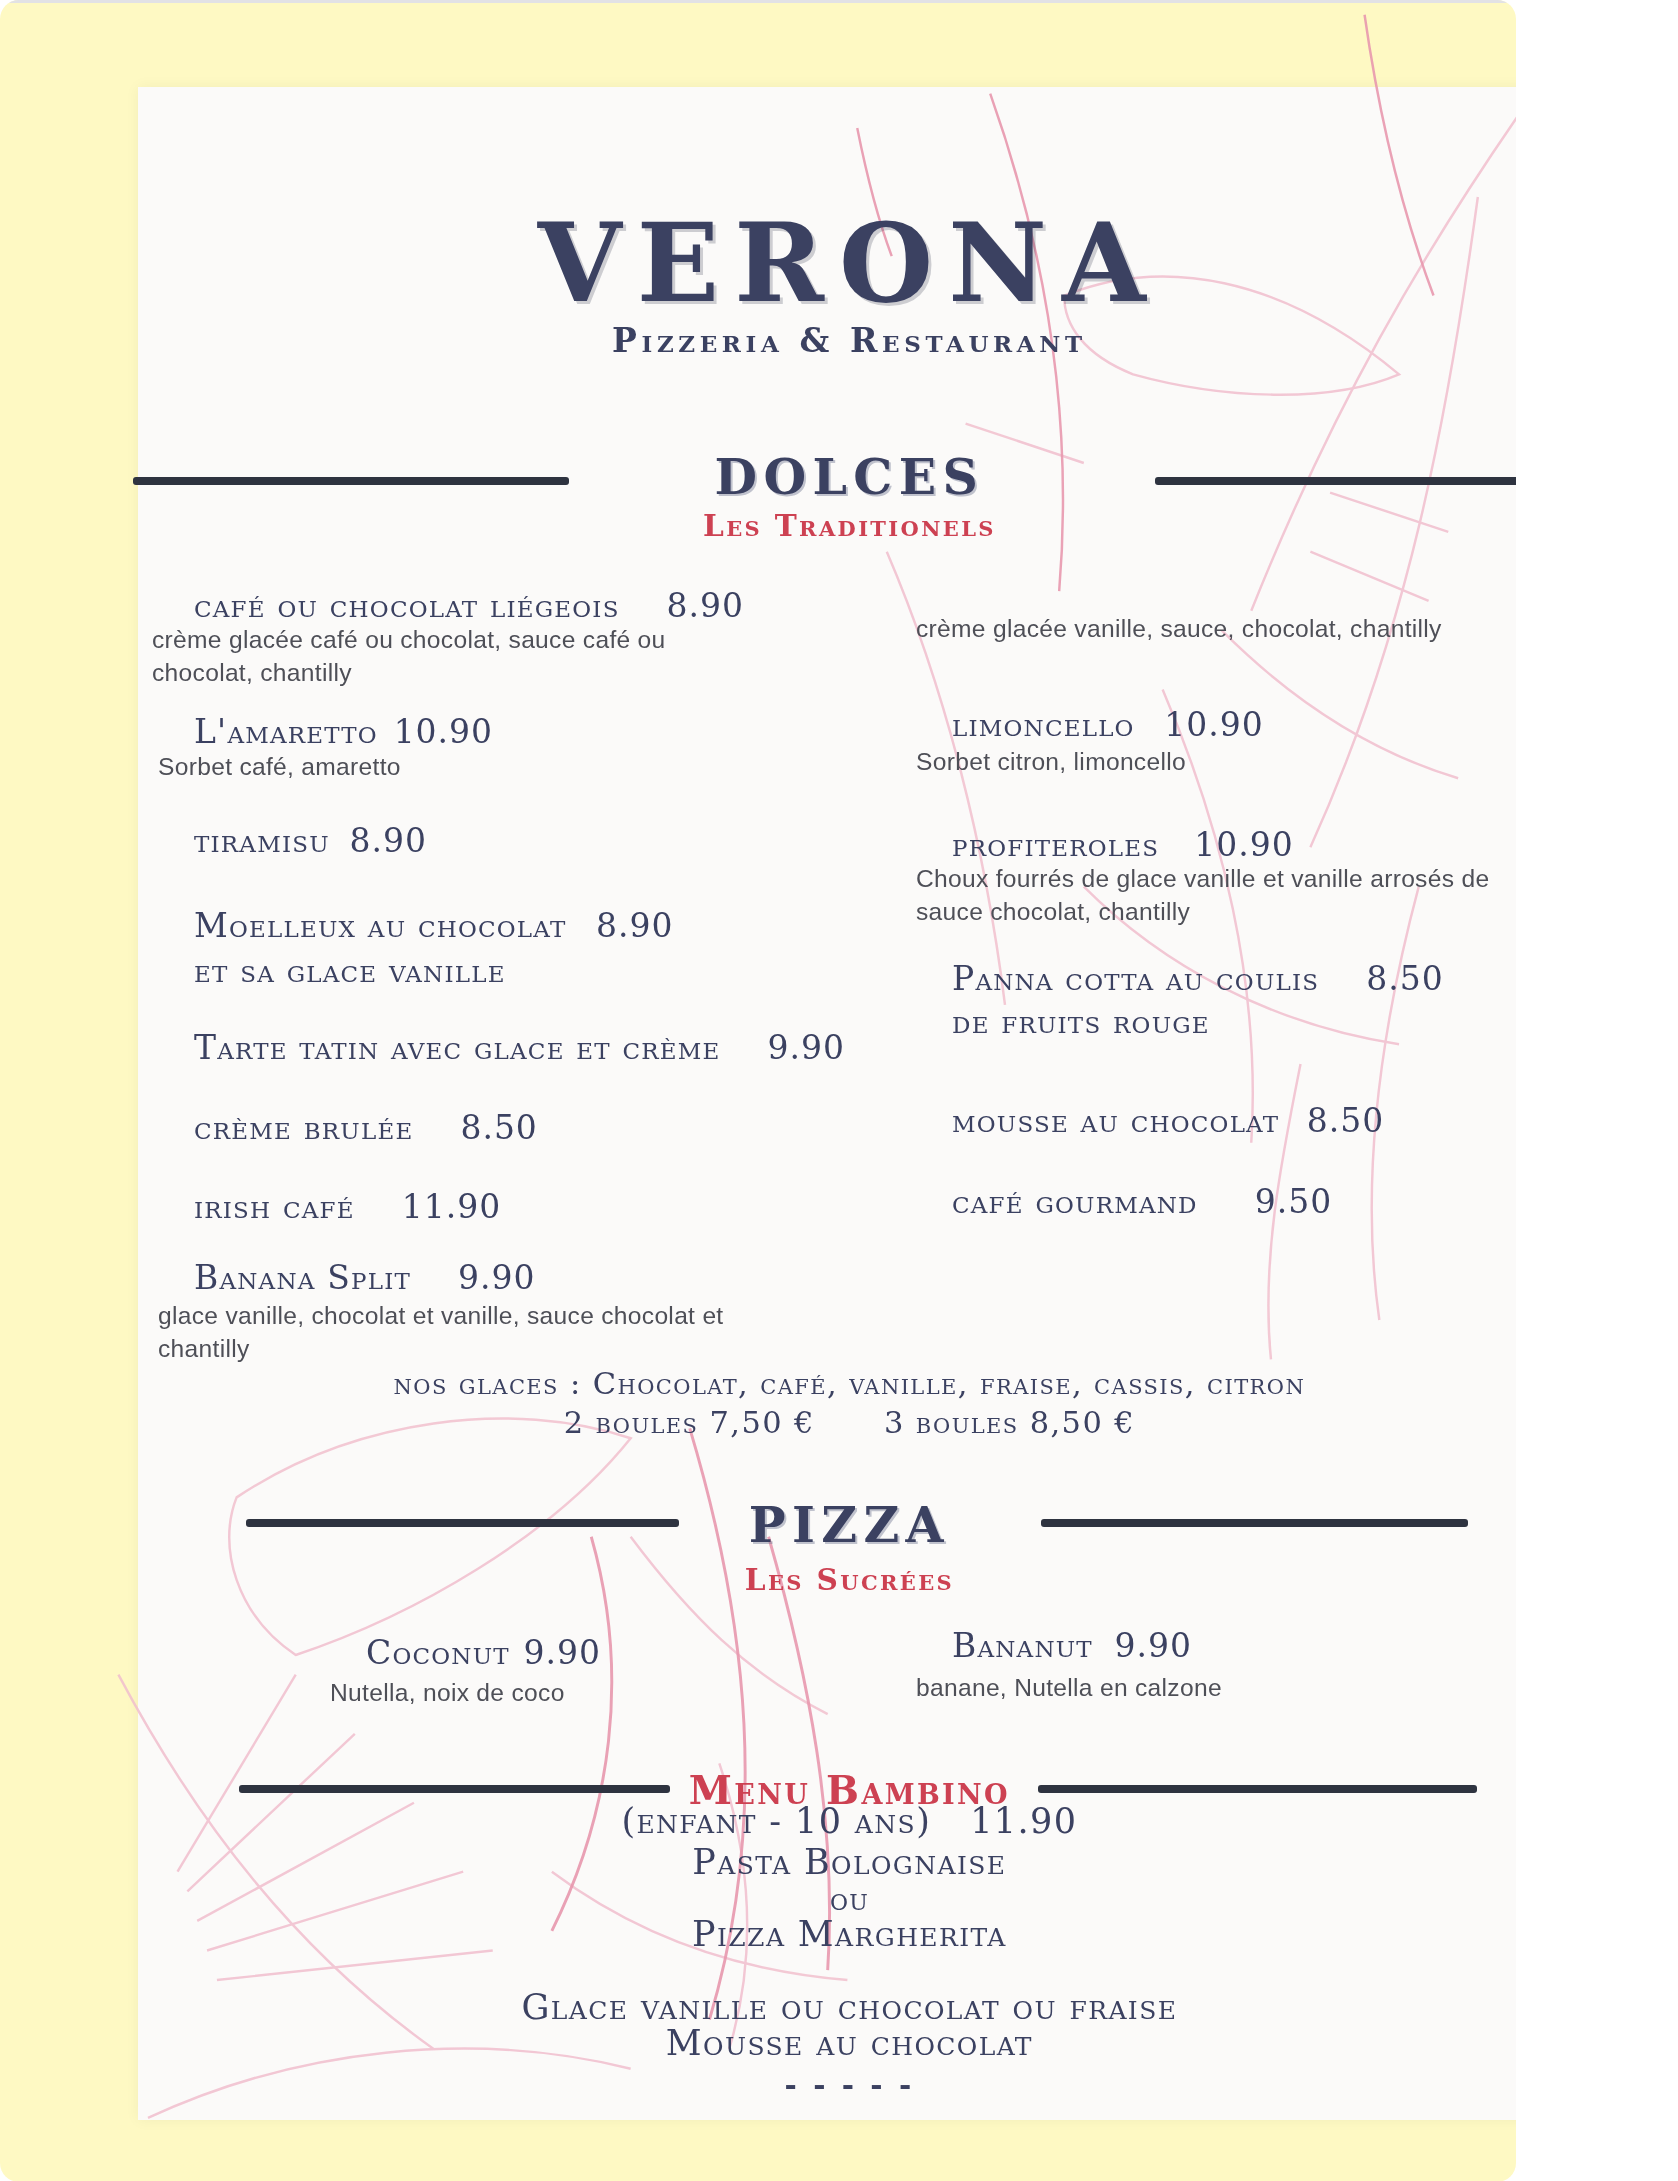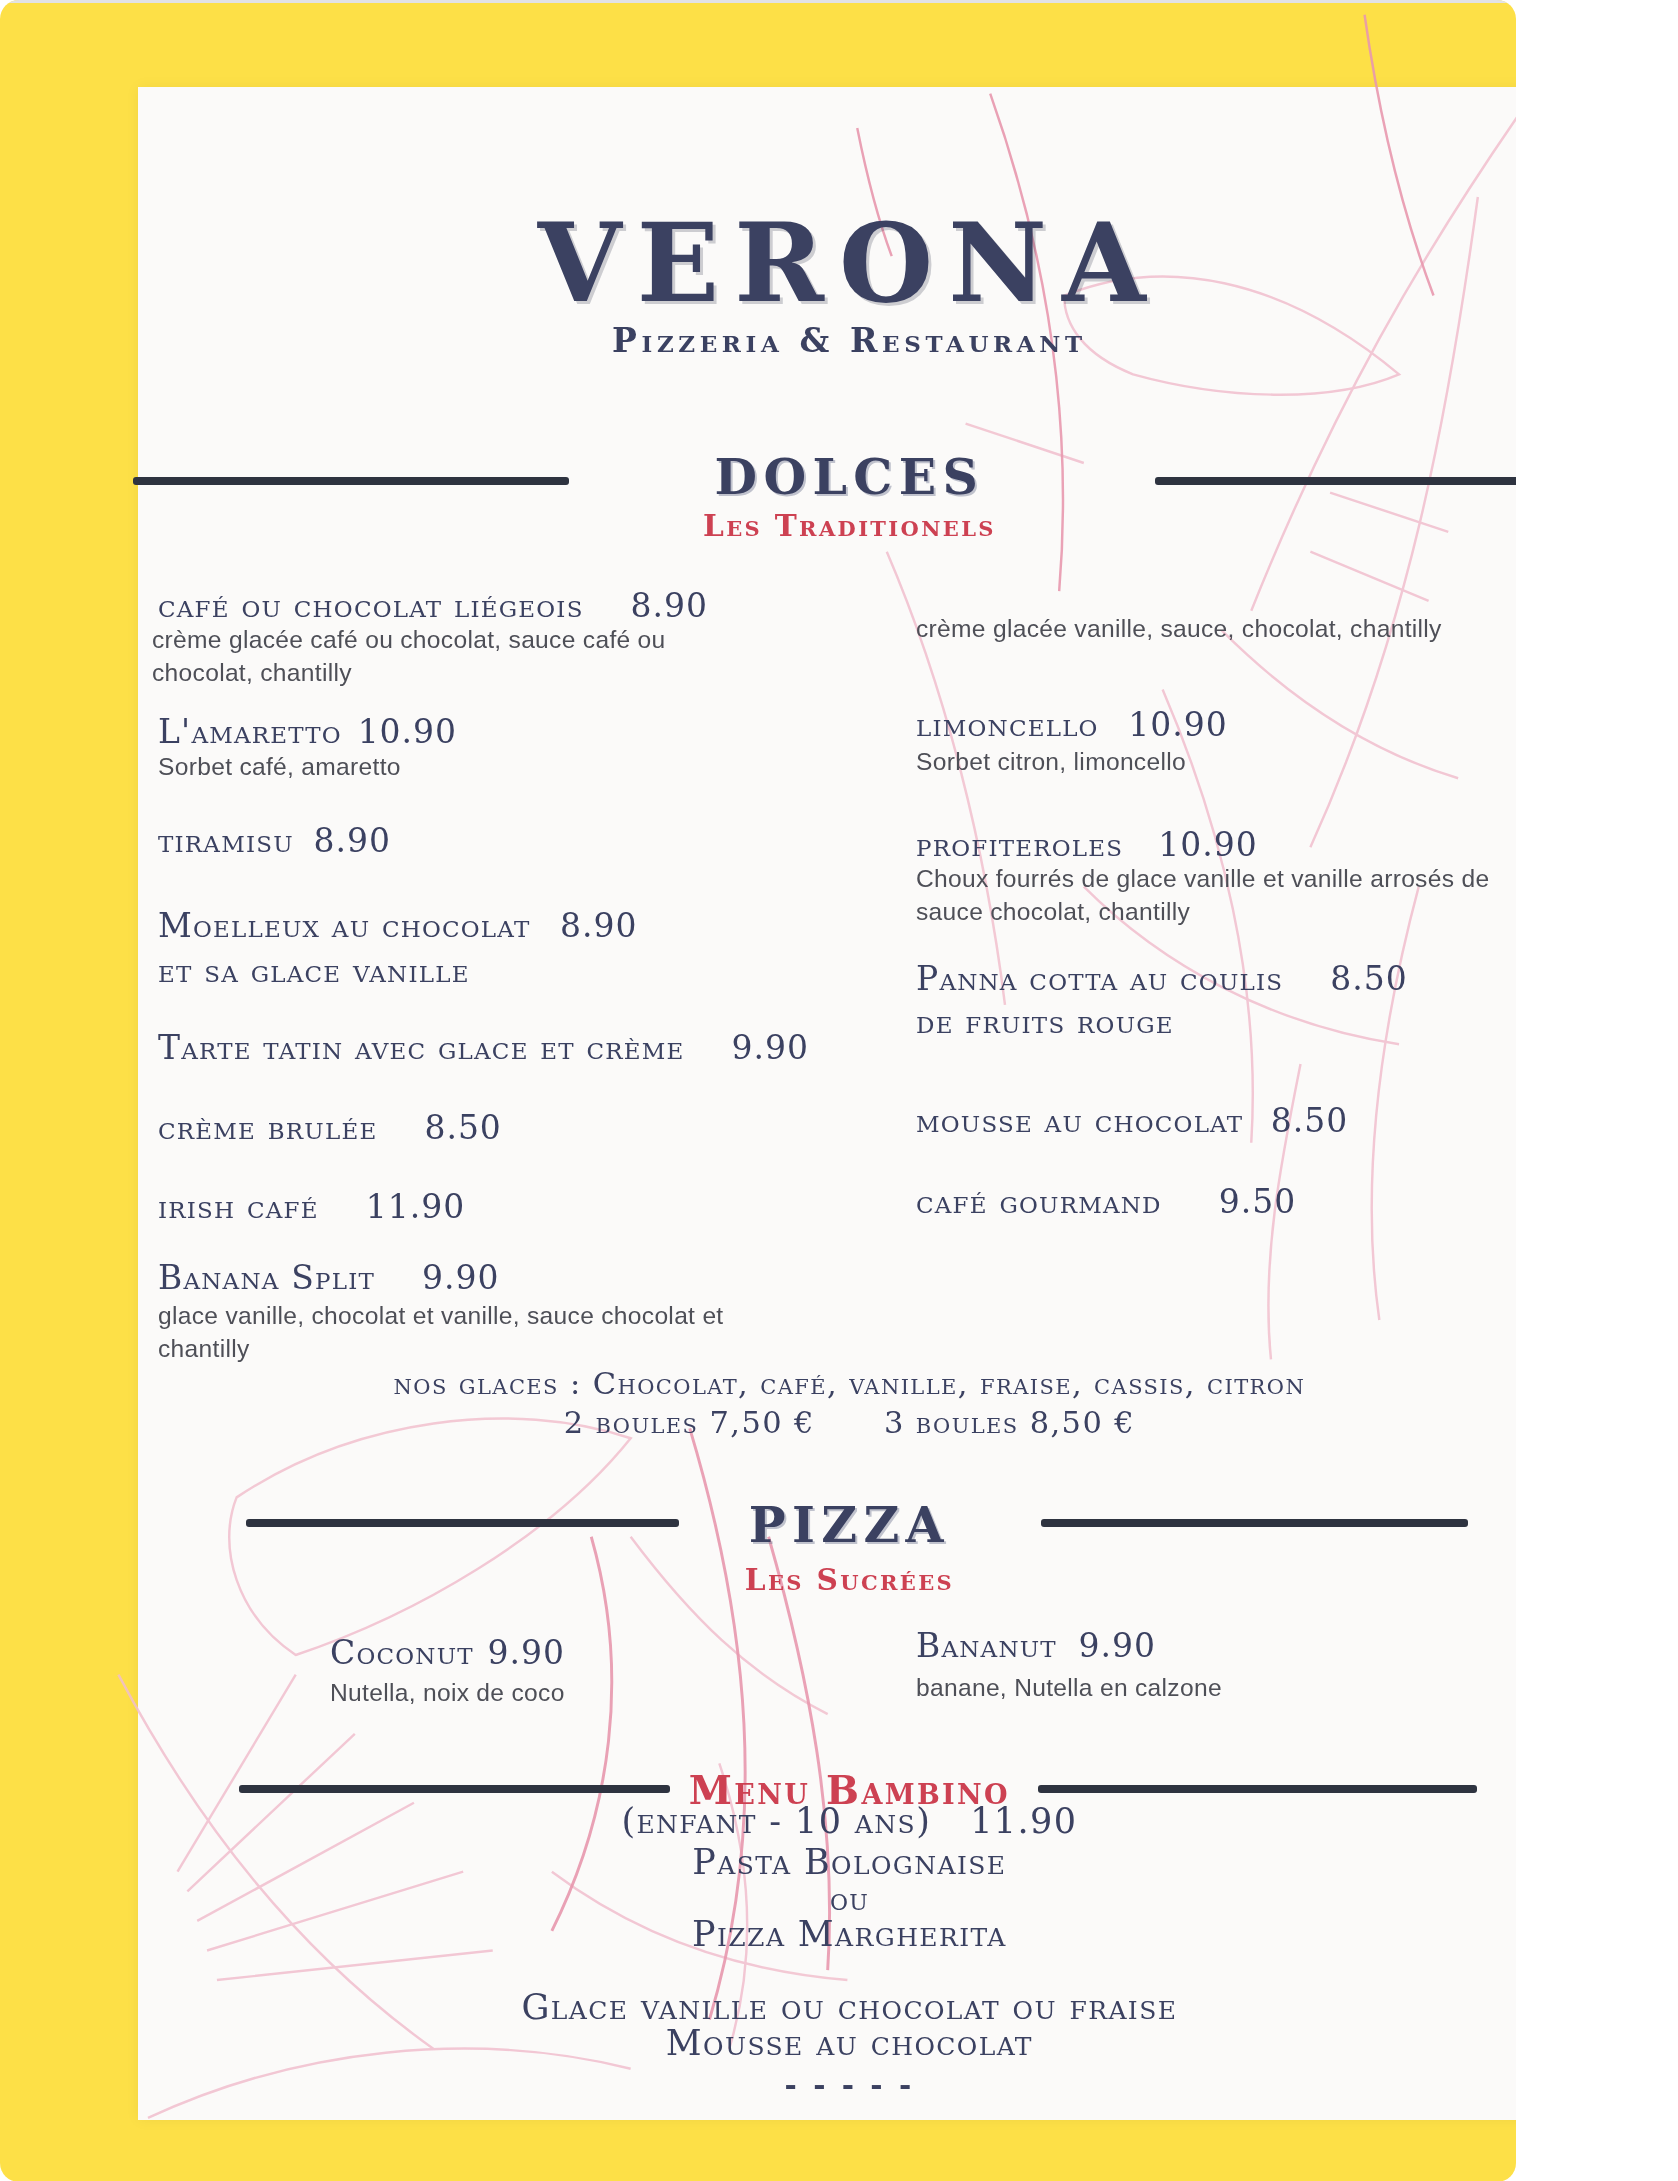--- a/index.html
+++ b/index.html
@@ -1,31 +1,31 @@
 <!DOCTYPE html>
 <html><head>
 <meta charset="utf-8">
 <style>
   html,body{margin:0;padding:0;background:#ffffff;}
-  .canvas{position:relative;width:1516px;height:2182px;background:#fde047;overflow:hidden;
+  .canvas{position:relative;width:1516px;height:2182px;background:#fef9c3;overflow:hidden;
           font-family:"DejaVu Serif","Liberation Serif",serif;border-radius:19px;}
   .photo-edge{position:absolute;left:0;top:0;width:100%;height:3px;background:#e2e2e5;z-index:0;}
   .page{position:absolute;left:138px;top:87px;width:1397px;height:2033px;background:#fbfaf9;
         box-shadow:0 0 13.8px rgba(0,0,0,0.05);z-index:0;}
   .floral{position:absolute;left:0;top:0;width:1679px;height:2182px;z-index:1;pointer-events:none;}
   .centered{position:absolute;left:9.9px;width:1679px;text-align:center;z-index:2;color:#3b4161;}
   .logo{font-size:108px;font-weight:bold;letter-spacing:0.14em;line-height:1;
         text-shadow:3px 3px 0 rgba(40,45,70,0.22);}
   .tagline{font-size:33px;font-weight:bold;font-variant:small-caps;letter-spacing:0.14em;line-height:1.2;}
   .sec-title{font-size:49px;font-weight:bold;letter-spacing:0.13em;line-height:1;
              text-shadow:2px 2px 0 rgba(120,126,150,0.45);}
   .sec-sub{font-size:29.6px;font-weight:bold;font-variant:small-caps;letter-spacing:0.08em;color:#cd4152;line-height:1.2;}
   .rule{position:absolute;height:7.9px;background:#2e3340;border-radius:3px;z-index:2;}
   .item{position:absolute;z-index:2;font-size:33px;line-height:1.25;letter-spacing:1.2px;
-        font-variant:small-caps;color:#3b4161;white-space:nowrap;}
+        font-variant:small-caps;color:#3b4161;white-space:nowrap;margin-left:36px;}
   .iprice{margin-left:47px;letter-spacing:1px;}
   .idesc{position:absolute;z-index:2;font-family:"Liberation Sans",sans-serif;font-variant:normal;
          font-size:24.6px;line-height:32.5px;letter-spacing:0.3px;color:#4e4f57;}
   .glaces{font-size:30.5px;font-variant:small-caps;letter-spacing:1.4px;line-height:1.2;}
   .bam-title{font-size:39px;font-weight:bold;font-variant:small-caps;letter-spacing:0.06em;color:#cd4152;line-height:1.15;}
   .bam-line{font-size:35px;font-variant:small-caps;letter-spacing:1.4px;line-height:1.2;}
   .bam-or{font-size:31.5px;font-variant:small-caps;letter-spacing:1.2px;line-height:1.2;}
   .divider{font-size:29.6px;font-weight:bold;letter-spacing:3px;}
   .gap40{margin-left:39px;}
 </style>

